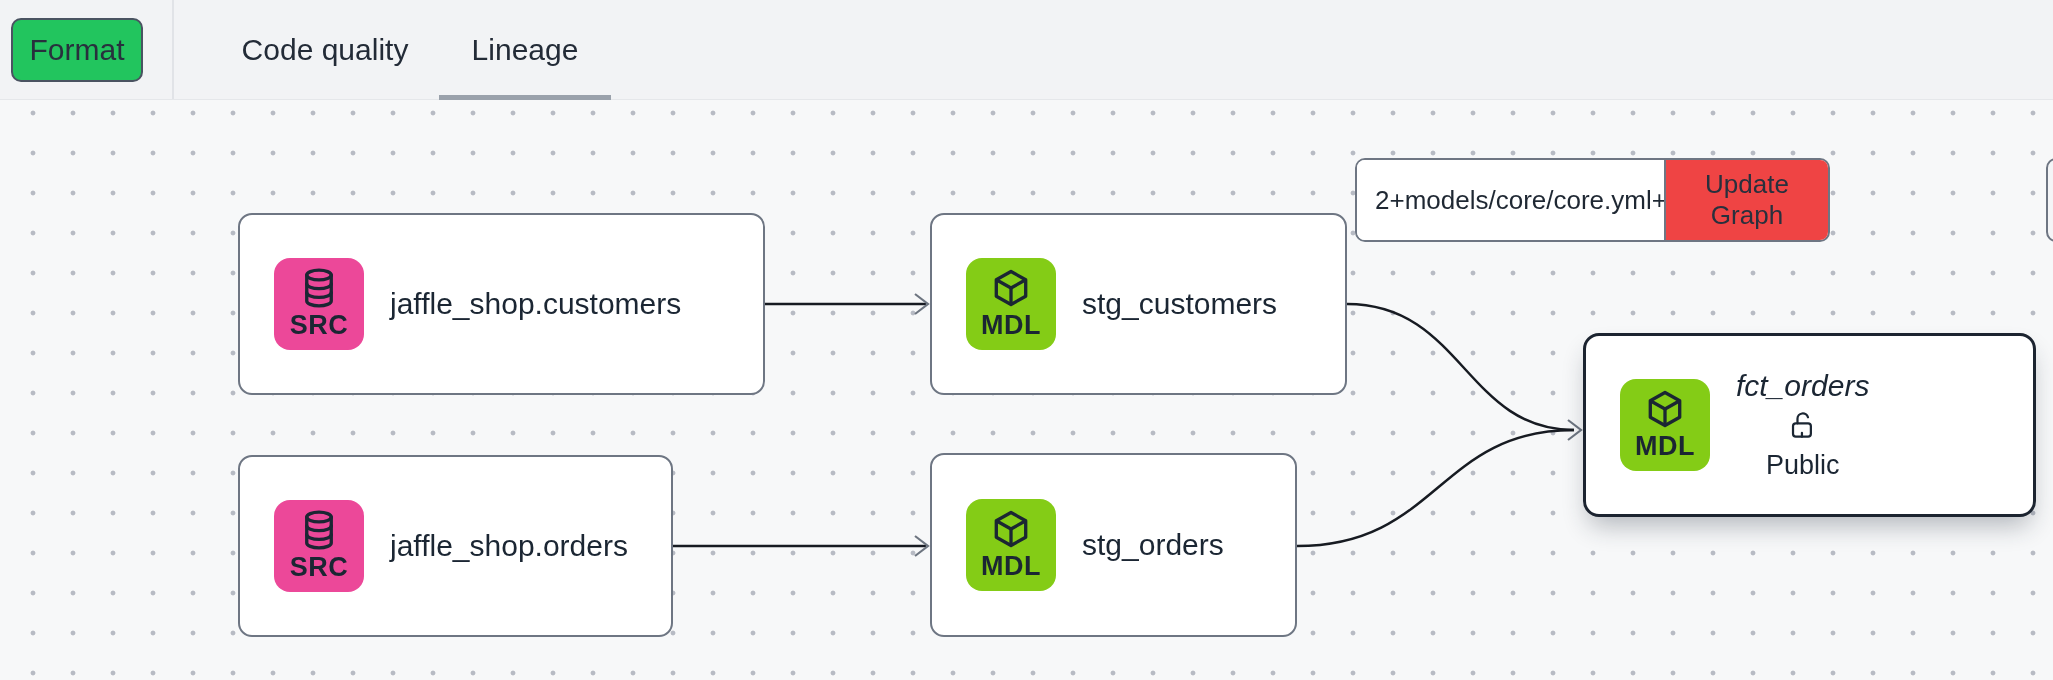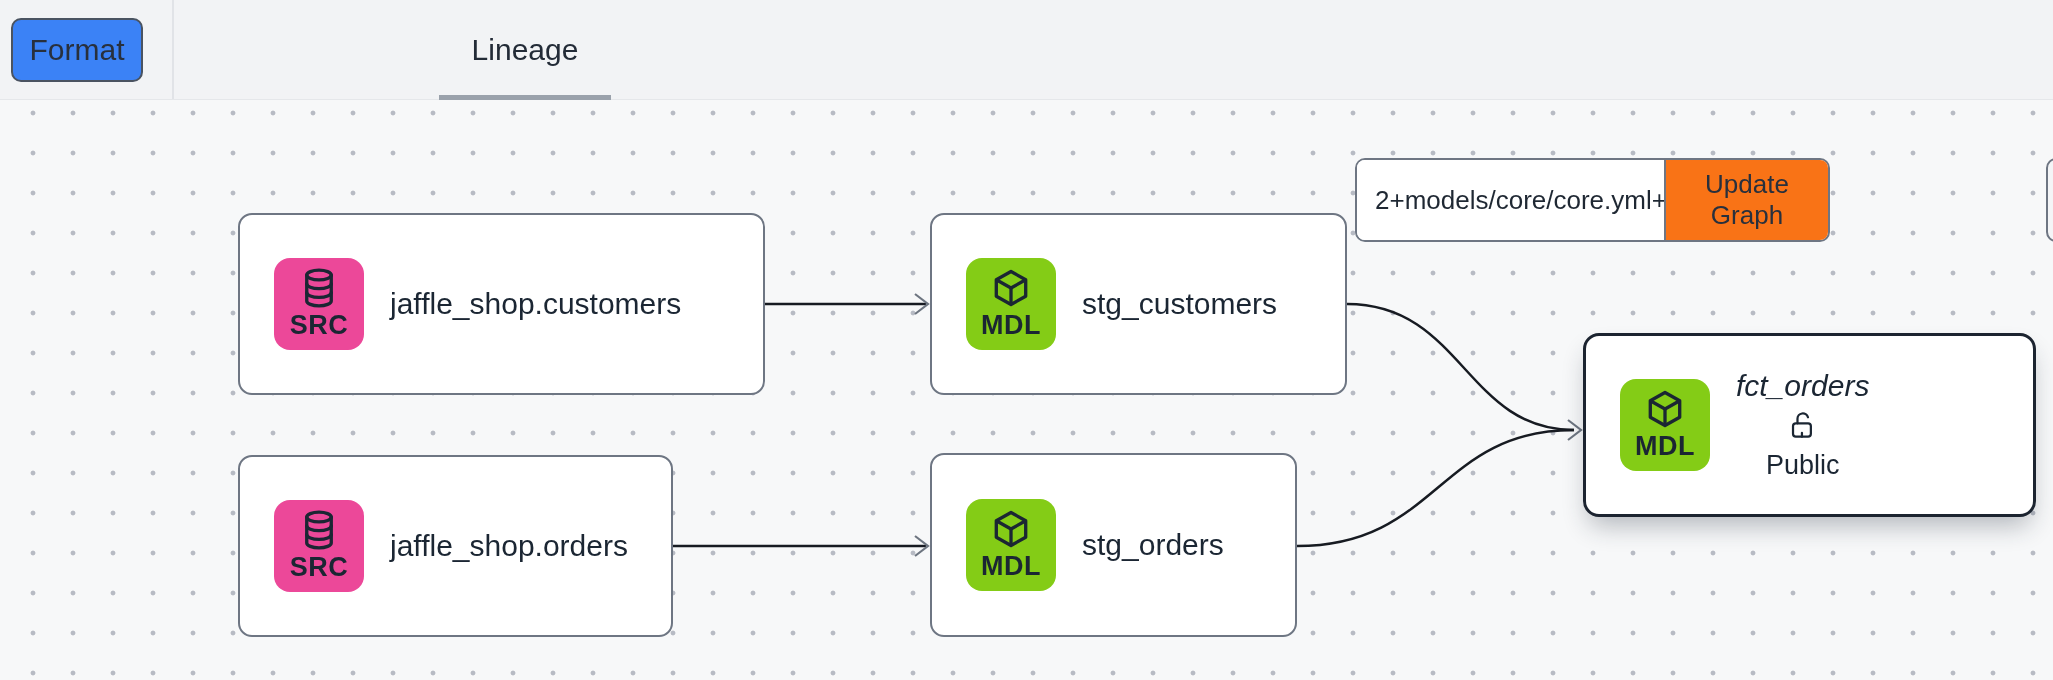--- a/index.html
+++ b/index.html
@@ -4,21 +4,21 @@
 <style>
   * { margin:0; padding:0; box-sizing:border-box; }
   html,body { width:2053px; height:680px; overflow:hidden;
     font-family:"Liberation Sans","DejaVu Sans",sans-serif; }
   body { position:relative; background:#f7f8f9; }
 
   
   .topbar { position:absolute; left:0; top:0; width:2053px; height:100px;
     background:#f2f3f5; border-bottom:1px solid #e5e7ea; }
   .format-btn { position:absolute; left:11px; top:18px; width:132px; height:64px;
-    background:#3b82f6; border:2px solid #4a5361; border-radius:10px;
+    background:#22c55e; border:2px solid #4a5361; border-radius:10px;
     display:flex; align-items:center; justify-content:center;
     font-size:30px; color:#28303d; cursor:pointer; }
   .topbar-divider { position:absolute; left:172px; top:0; width:2px; height:99px; background:#e1e3e7; }
   .tab { position:absolute; top:0; height:100px; display:flex; align-items:center;
     justify-content:center; font-size:30px; color:#232b37; cursor:pointer; }
   .tab-codequality { left:235px; width:180px; }
   .tab-lineage { left:439px; width:172px; }
   .tab.active::after { content:""; position:absolute; left:0; bottom:0; width:100%;
     height:5px; background:#9aa1ab; }
 
@@ -53,33 +53,34 @@
   .access-row svg { width:27px; height:29px; }
   .access-label { font-size:27px; color:#1b2633; }
 
   
   .graph-controls { position:absolute; left:1355px; top:58px; width:475px; height:84px;
     display:flex; border:2px solid #6e7683; border-radius:10px; overflow:hidden;
     background:#ffffff; }
   .selector-input { width:307px; height:100%; border:none; outline:none;
     background:#ffffff; font-family:"Liberation Sans","DejaVu Sans",sans-serif;
     font-size:26px; color:#1f2833; padding:0 0 0 18px; }
-  .update-btn { width:168px; height:100%; background:#f97316;
+  .update-btn { width:168px; height:100%; background:#ef4444;
     border:none; border-left:2px solid #6e7683; cursor:pointer;
     font-family:"Liberation Sans","DejaVu Sans",sans-serif;
     font-size:26px; color:#28303d; display:flex; align-items:center; justify-content:center; }
   .partial-control { position:absolute; left:2046px; top:58px; width:46px; height:84px;
     background:#f4f5f7; border:2px solid #6e7683; border-radius:10px; }
 </style>
 </head>
 <body>
 
 <div class="topbar">
   <button class="format-btn">Format</button>
   <div class="topbar-divider"></div>
+  <div class="tab tab-codequality">Code quality</div>
   <div class="tab tab-lineage active">Lineage</div>
 </div>
 
 <div class="canvas">
 
   <svg class="edges" viewBox="0 0 2053 580" fill="none">
     <path d="M765 204 H926" stroke="#171b22" stroke-width="2.5"></path>
     <path d="M673 446 H926" stroke="#171b22" stroke-width="2.5"></path>
     <path d="M1347 204 C1462 204 1466 330 1574 330" stroke="#171b22" stroke-width="2.5"></path>
     <path d="M1297 446 C1438 446 1438 330 1574 330" stroke="#171b22" stroke-width="2.5"></path>

